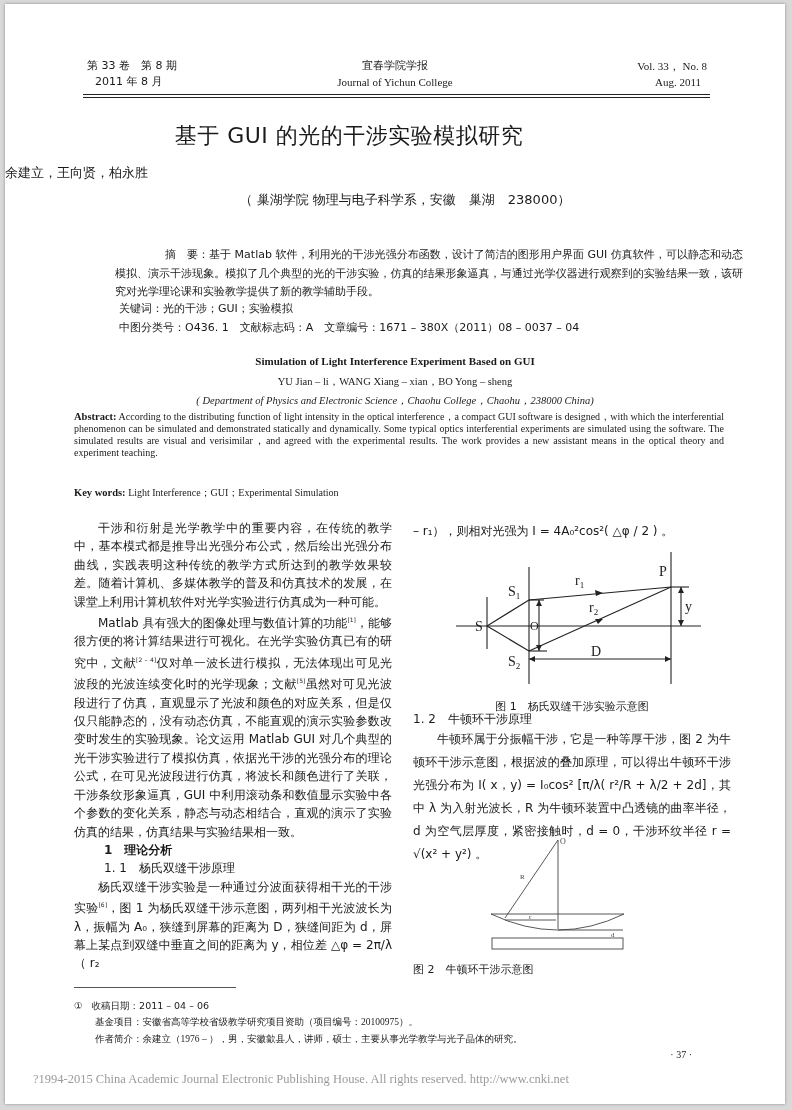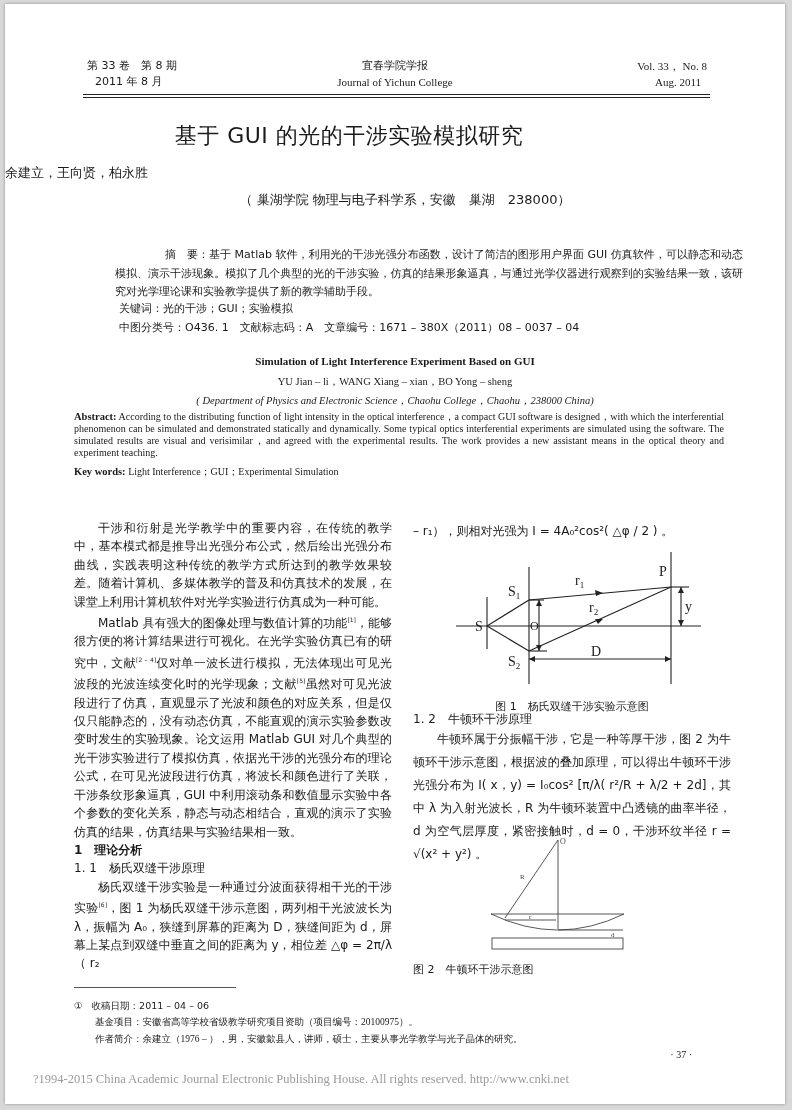--- a/index.html
+++ b/index.html
@@ -30,26 +30,26 @@
 
   .abs-cn { left: 70px; width: 628px; top: 242px; font-size: 11px; line-height: 18.5px; text-indent: 50px; text-align: justify; margin-left: 40px; }
   .kw-cn { left: 114px; top: 297px; font-size: 11px; }
   .clc { left: 114px; top: 316px; font-size: 11px; }
 
   .en-title { left: 0; width: 780px; top: 351px; text-align: center; font-size: 11px; font-weight: bold; }
   .en-authors { left: 0; width: 780px; top: 371px; text-align: center; font-size: 10.5px; }
   .en-affil { left: 0; width: 780px; top: 390px; text-align: center; font-size: 10.5px; font-style: italic; }
   .en-abs { left: 69px; width: 650px; top: 407px; font-size: 10px; line-height: 12px; text-align: justify; }
   .en-abs b, .en-kw b { font-weight: bold; font-size: 10.5px; }
-  .en-kw { left: 69px; top: 461px; font-size: 10px; }
+  .en-kw { left: 69px; top: 482px; font-size: 10px; }
 
   .col { font-size: 12px; line-height: 18.4px; text-align: justify; }
   .colL { left: 69px; width: 318px; top: 515px; }
   .colL p { margin: 0; text-indent: 24px; }
-  .colL .h1, .colL .h2 { text-indent: 0; }
+  .colL .h1, .colL .h2 { text-indent: 0; margin-left: 30px; }
   .sup { font-size: 6px; vertical-align: 5px; }
 
   .colR-top { left: 408px; top: 519px; font-size: 12px; }
   .colR { left: 408px; width: 318px; top: 706px; font-size: 12px; line-height: 23px; text-align: justify; }
   .colR p { margin: 0; text-indent: 24px; }
   .colR .h2 { text-indent: 0; line-height: 18px; }
 
   .fig1 { left: 426px; top: 545px; width: 290px; height: 138px; }
   .cap1 { left: 408px; width: 318px; top: 686px; text-align: center; font-size: 11px; margin-top: 9px; }
   .fig2 { left: 420px; top: 830px; width: 300px; height: 120px; }

